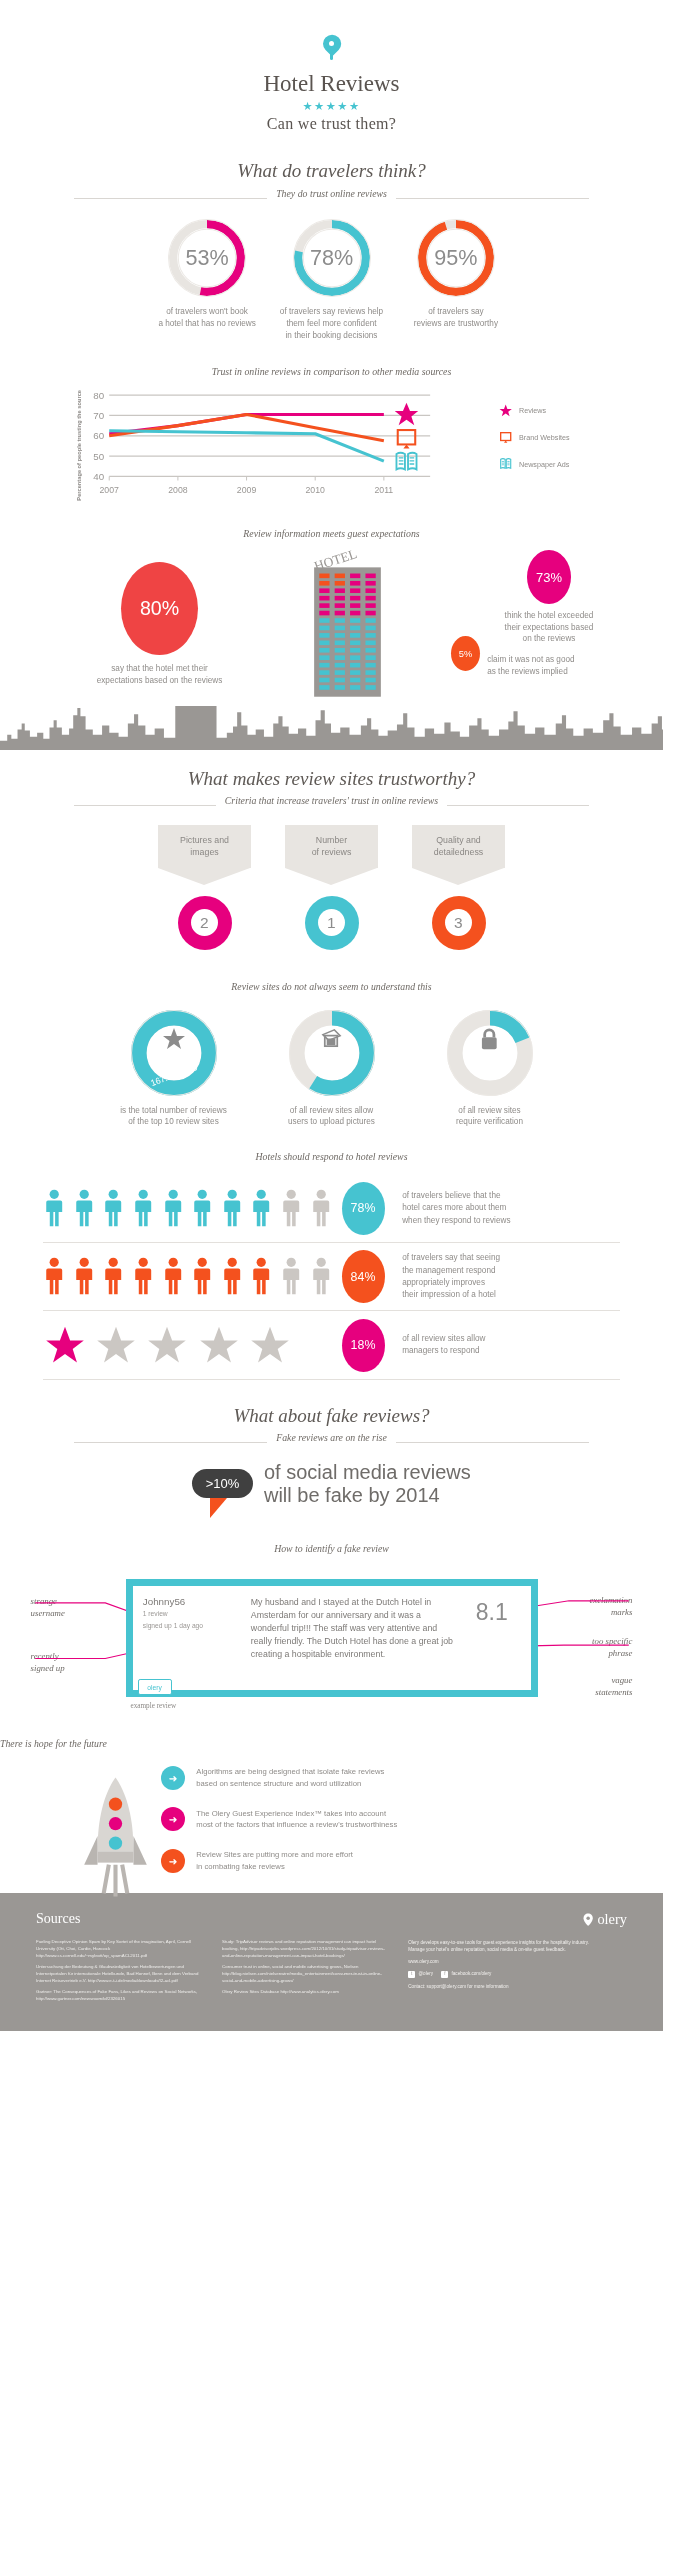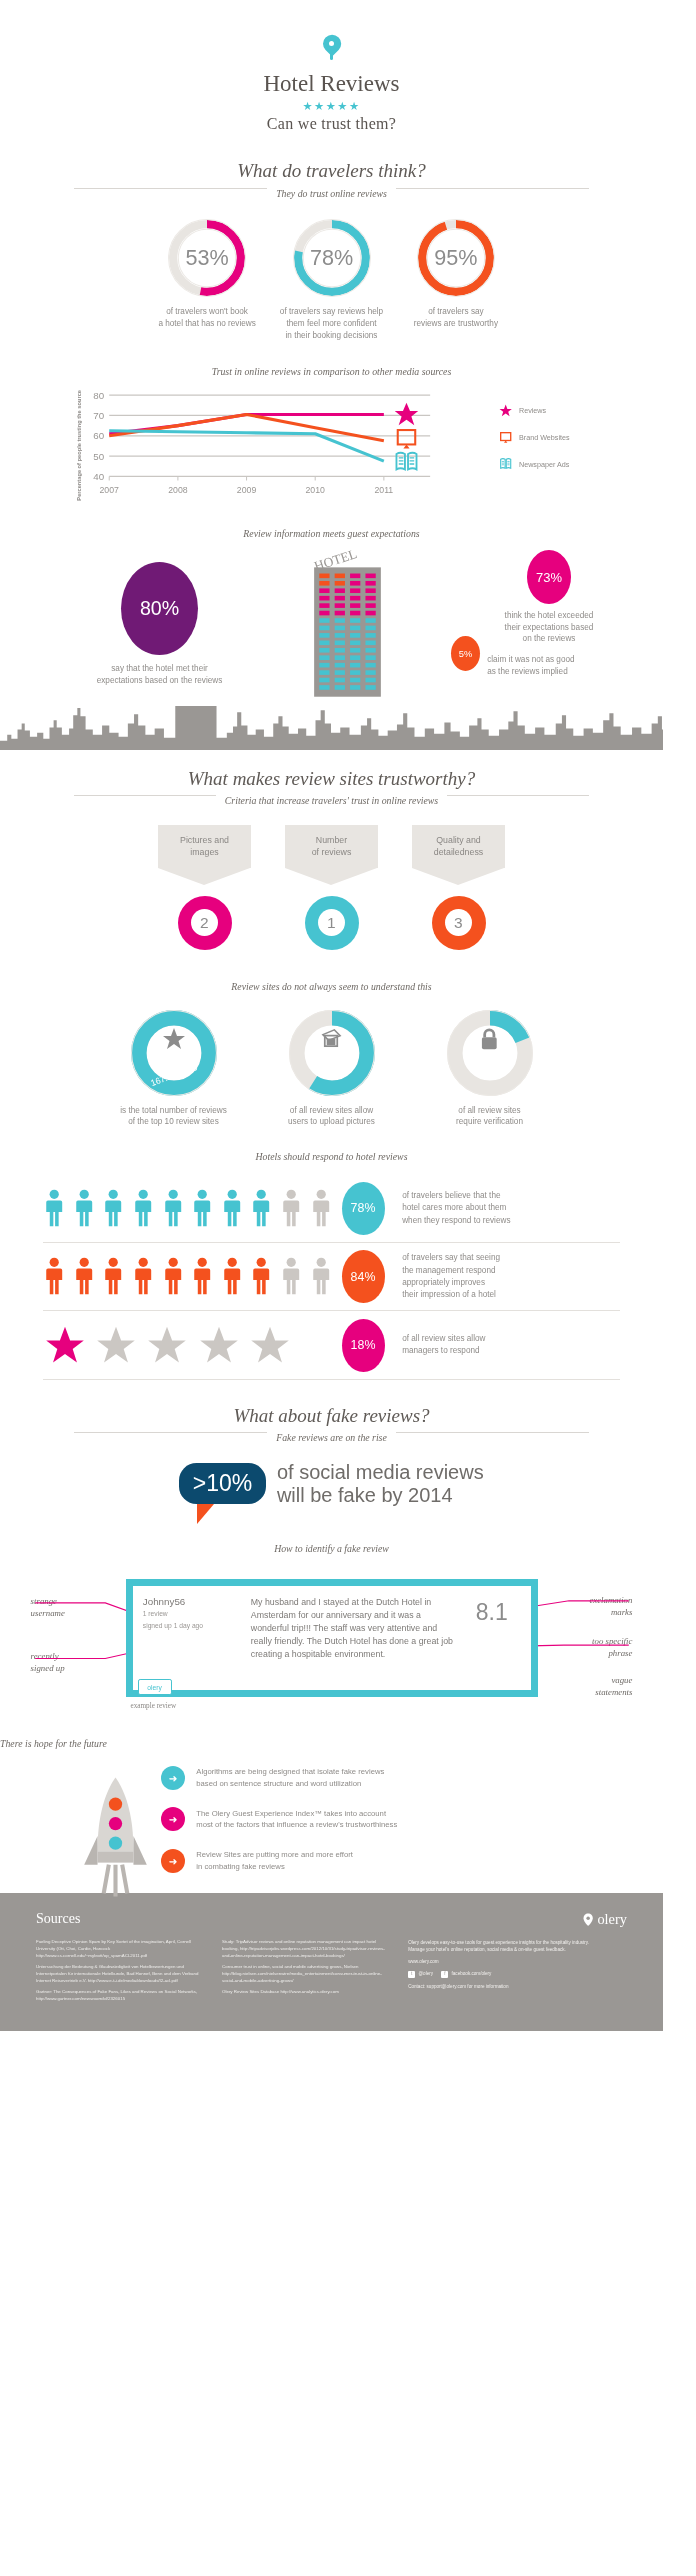--- a/index.html
+++ b/index.html
@@ -19,21 +19,21 @@
     letter-spacing: 0.3px;
   }
   .h-section {
     font-family: "Liberation Serif", serif;
     font-style: italic;
     font-size: 19px;
     color: #5f5a56;
     text-align: center;
   }
   .h-sub-wrap {
-    display: flex; align-items: flex-start; justify-content: center;
+    display: flex; align-items: flex-end; justify-content: center;
     gap: 9.3px; margin: 5.2px auto 0; width: 515px;
   }
   .h-sub-wrap .rule { flex: 1; height: 1px; background: #d9d6d2; }
   .h-sub {
     font-family: "Liberation Serif", serif;
     font-style: italic;
     font-size: 9.8px;
     color: #6e6964;
     white-space: nowrap;
   }
@@ -134,21 +134,21 @@
     display: flex; align-items: center; justify-content: center;
     color: #fff; font-size: 12.4px;
   }
   .resp-text { flex: 1; font-size: 8.2px; line-height: 1.5; color: #8f8c89; padding-left: 8.2px; }
   .resp-sep { width: 577px; margin: 0 auto; height: 1px; background: #e3e0dc; }
 
   
   .fake-block { margin-top: 25px; }
   .fake-banner { display: flex; align-items: center; justify-content: center; margin-top: 17.5px; gap: 3.1px; }
   .speech {
-    background: #0c4a6e; color: #fff; font-size: 23px; padding: 7.2px 13.4px;
+    background: #404040; color: #fff; font-size: 13px; padding: 7.2px 13.4px;
     border-radius: 17.5px; position: relative;
   }
   .speech::after {
     content: ""; position: absolute; left: 17.5px; top: 100%;
     border-left: 0 solid transparent; border-right: 17.5px solid transparent;
     border-top: 20.6px solid #f4511e;
   }
   .fake-line { font-size: 20px; color: #6f6c69; margin-left: 8.2px; }
 
   
@@ -331,21 +331,21 @@
       </div>
     </div>
   </div>
 
   <div class="hotel-block">
     <div class="h-sub" style="text-align:center">Review information meets guest expectations</div>
 
     <div style="position:relative;height:155px;margin-top:9.3px;">
 
       <div style="position:absolute;left:82px;top:13.4px;text-align:center;width:155px">
-        <div class="bubble" style="width:77px;height:93px;background:#701a75;margin:0 auto;text-align:center;">
+        <div class="bubble" style="width:77px;height:93px;background:#ef4444;margin:0 auto;text-align:center;">
           <span class="bv" style="font-size:19.6px">80%</span>
         </div>
         <div class="cap" style="margin-top:8.2px">say that the hotel met their<br>expectations based on the reviews</div>
       </div>
 
       <div style="position:absolute;left:309px;top:0px;">
         <div style="font-family:'Liberation Serif',serif;font-size:13.4px;color:#9a9794;transform:rotate(-18deg);margin-left:4.1px;">HOTEL</div>
         <svg width="77" height="133" viewBox="0 0 150 258">
           <rect x="10" y="6" width="130" height="252" fill="#9a9794"></rect>
           <g id="hotelwins">

